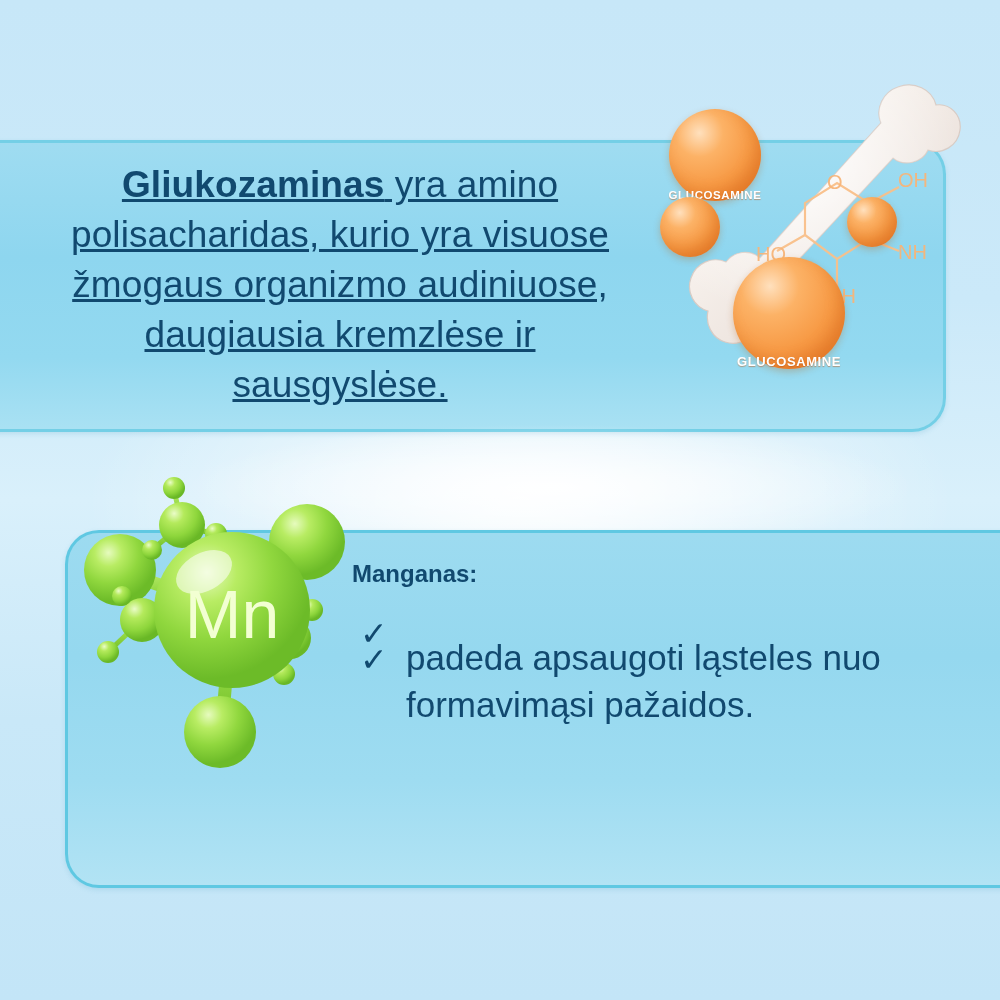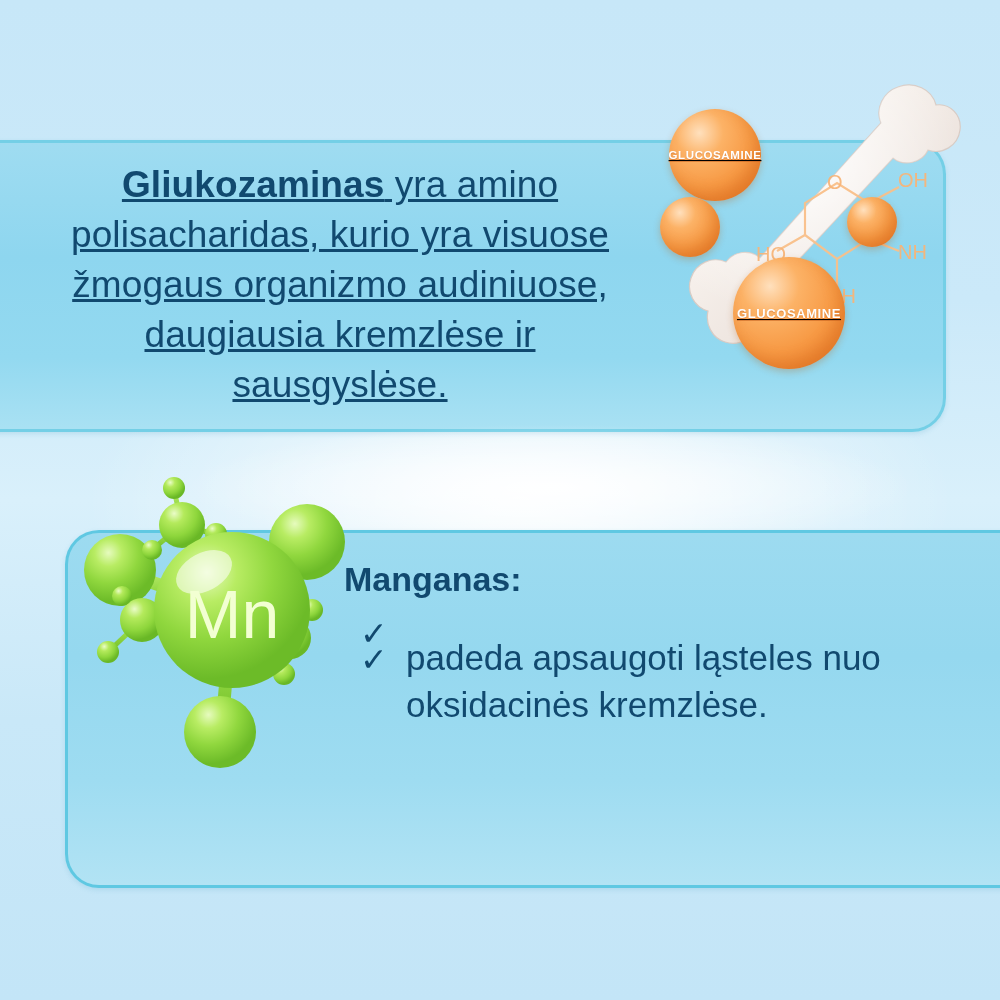--- a/index.html
+++ b/index.html
@@ -43,22 +43,22 @@
 
   
   .copy{position:absolute;color:#11496f;letter-spacing:.1px;text-decoration:underline;}
   #top-copy{
     left:40px;top:160px;width:600px;
     text-align:center;font-size:37px;line-height:50px;font-weight:400;
   }
   #top-copy b{font-weight:700;}
 
   #mn-title{
-    position:absolute;left:344px;top:560px;
-    font-size:34px;font-weight:700;color:#11496f;
+    position:absolute;left:352px;top:560px;
+    font-size:24px;font-weight:700;color:#11496f;
   }
   #mn-list{
     position:absolute;left:360px;top:608px;width:580px;
     list-style:none;margin:0;padding:0;
   }
   #mn-list li{
     position:relative;padding-left:46px;
     font-size:35px;line-height:47px;color:#11496f;
     margin-bottom:26px;
   }
@@ -69,21 +69,21 @@
 
   
   #art-bone{position:absolute;left:655px;top:75px;width:310px;height:310px;}
   .bone-svg{position:absolute;left:0;top:0;}
 
   .sphere{
     position:absolute;border-radius:50%;
     background:
       radial-gradient(circle at 33% 26%, #ffe0bd 0%, #fcb266 26%, #f79a45 58%, #ef8330 82%, #e8762a 100%);
     box-shadow:0 3px 7px rgba(180,100,30,.30), inset -6px -8px 14px rgba(200,95,20,.30);
-    display:flex;align-items:center;justify-content:center;text-decoration:underline;
+    display:flex;align-items:flex-end;justify-content:center;
   }
   .sphere .lbl{
     color:#fff;font-size:11px;font-weight:700;letter-spacing:.6px;
     text-shadow:0 1px 1px rgba(190,90,25,.5);white-space:nowrap;
   }
   #sph-a{left:14px;top:34px;width:92px;height:92px;}
   #sph-a .lbl{font-size:11.5px;}
   #sph-b{left:5px;top:122px;width:60px;height:60px;}
   #sph-c{left:192px;top:122px;width:50px;height:50px;}
   #sph-d{left:132px;top:185px;width:30px;height:30px;}
@@ -224,17 +224,17 @@
   </div>
 
   <div id="mn-title">Manganas:</div>
 
   <ul id="mn-list">
     <li>
       <span class="tick">✓</span>
     </li>
     <li>
       <span class="tick">✓</span>
-      <span>padeda apsaugoti ląsteles nuo oksidacinės kremzlėse.</span>
+      <span>padeda apsaugoti ląsteles nuo formavimąsi pažaidos.</span>
     </li>
   </ul>
 
 </div>
 
 </body></html>

